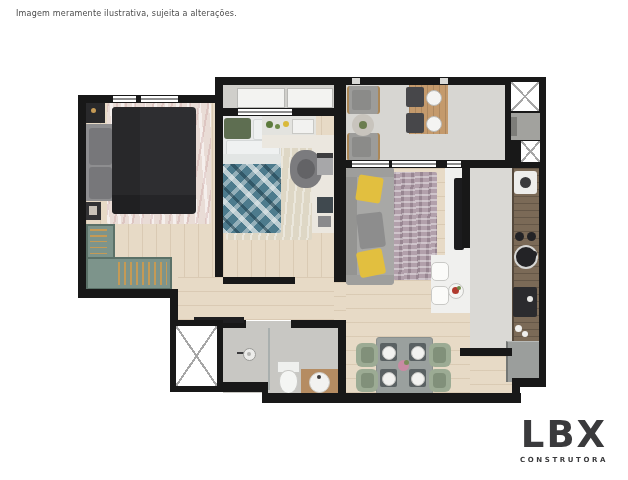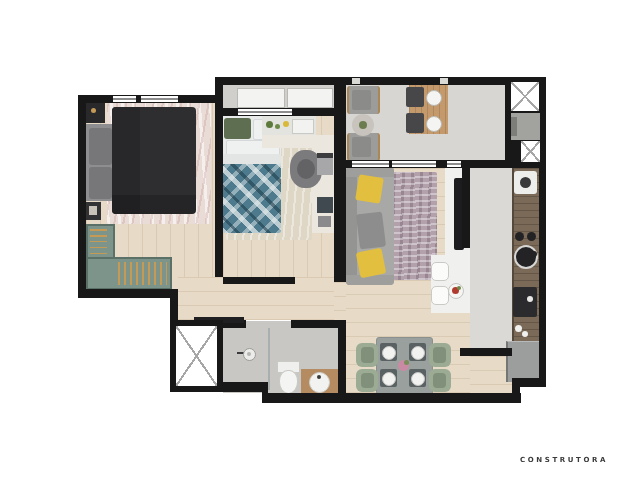--- a/index.html
+++ b/index.html
@@ -40,20 +40,21 @@
   .disclaimer{position:absolute;left:16px;top:9px;font-size:8px;letter-spacing:.2px;color:var(--text-color,#4a4a4a);}
   .logo{position:absolute;right:20px;bottom:16px;text-align:center;color:var(--logo-color,#3a3a3c);}
   .logo .brand{font-size:37px;font-weight:bold;letter-spacing:2px;line-height:1;}
   .logo .sub{font-size:7px;font-weight:bold;letter-spacing:2.6px;margin-top:3px;}
 </style>
 </head>
 <body>
 
 <div class="canvas">
 
+  <div class="disclaimer">Imagem meramente ilustrativa, sujeita a alterações.</div>
 
   <div class="wood-v" style="left:86px;top:103px;width:129px;height:186px;"></div>
   <div class="wood-v" style="left:223px;top:116px;width:111px;height:161px;"></div>
   <div class="techfloor" style="left:223px;top:85px;width:111px;height:23px;"></div>
   <div class="grayfloor" style="left:346px;top:85px;width:159px;height:75px;"></div>
   <div class="wood" style="left:346px;top:168px;width:124px;height:225px;"></div>
   <div class="wood" style="left:178px;top:277px;width:156px;height:43px;"></div>
   <div class="wood" style="left:334px;top:282px;width:12px;height:38px;"></div>
   <div class="bathfloor" style="left:223px;top:327px;width:115px;height:66px;"></div>
   <div class="kitchfloor" style="left:470px;top:168px;width:69px;height:180px;"></div>
@@ -230,16 +231,17 @@
   <div class="abs" style="left:194px;top:317px;width:50px;height:6px;background:#1f1f21;"></div>
 
   <div class="xbox" style="left:511px;top:82px;width:28px;height:29px;"></div>
   <div class="abs" style="left:511px;top:113px;width:29px;height:27px;background:#a2a29e;">
     <div class="abs" style="left:0;top:4px;width:6px;height:19px;background:#7d7d79;"></div>
   </div>
   <div class="xbox" style="left:521px;top:141px;width:19px;height:21px;"></div>
   <div class="xbox" style="left:170px;top:320px;width:53px;height:72px;border:6px solid var(--wall,#181818);box-sizing:border-box;"></div>
 
   <div class="logo">
+    <div class="brand">LBX</div>
     <div class="sub">CONSTRUTORA</div>
   </div>
 
 </div>
 
 </body></html>

